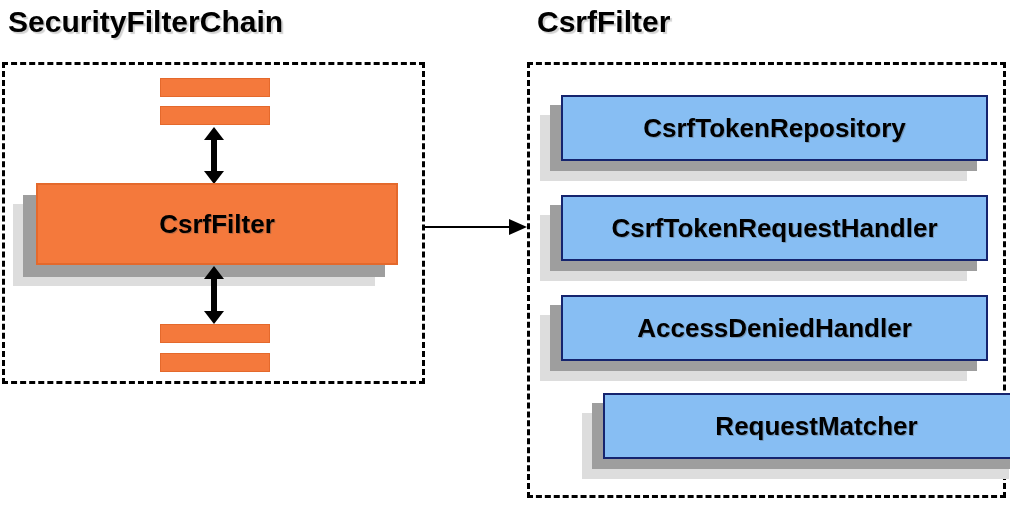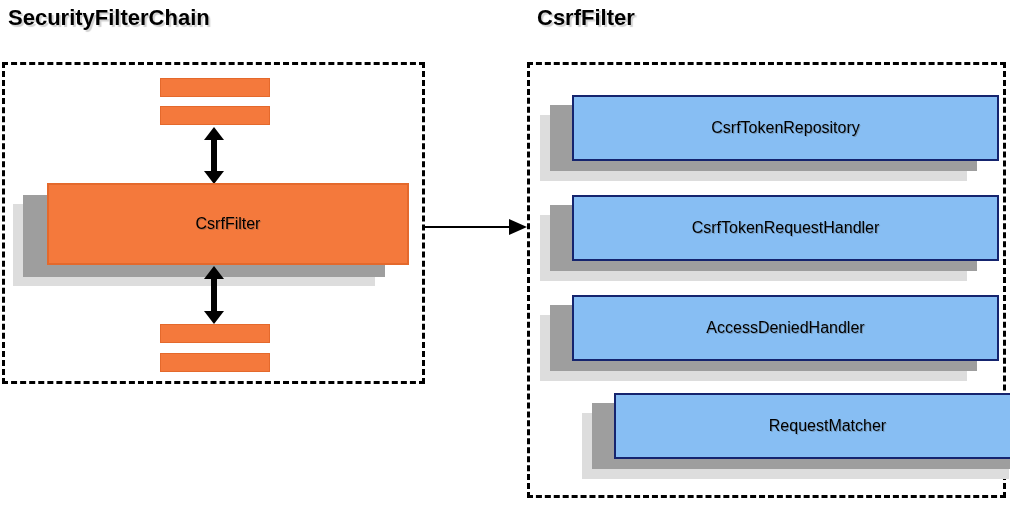--- a/index.html
+++ b/index.html
@@ -8,21 +8,21 @@
     position: relative;
     width: 1010px;
     height: 505px;
     background: #ffffff;
     font-family: "Liberation Sans", sans-serif;
     color: #000;
     overflow: hidden;
   }
   .title {
     position: absolute;
-    font-size: 22px;
+    font-size: 30px;
     font-weight: bold;
     white-space: nowrap;
     text-shadow: 2px 2px 1px rgba(0,0,0,0.18);
   }
   #title-left  { left: 8px;   top: 5px; }
   #title-right { left: 537px; top: 5px; }
 
   .dashed-group {
     position: absolute;
     border: 3px dashed #000;
@@ -42,26 +42,26 @@
   #bar-2 { left: 155px; top: 41px; }
   #bar-3 { left: 155px; top: 259px; }
   #bar-4 { left: 155px; top: 288px; }
 
   .node { position: absolute; }
   .node-shadow { position: absolute; width: 100%; height: 100%; }
   .node-shadow.light { left: -20px; top: 20px; background: var(--shadow-light, #dddddd); }
   .node-shadow.dark  { left: -10px; top: 10px; background: var(--shadow-dark, #9e9e9e); }
   .node-face {
     position: absolute;
-    left: 12px; top: 0; width: 100%; height: 100%;
+    left: 1px; top: 0; width: 100%; height: 100%;
     display: flex;
     align-items: center;
     justify-content: center;
-    font-weight: normal;
-    font-size: 16px;
+    font-weight: bold;
+    font-size: 26px;
     text-shadow: 1px 1px 0 rgba(80,80,80,0.35);
     white-space: nowrap;
   }
   #csrf-filter-node { left: 30px; top: 118px; width: 362px; height: 82px; }
   #csrf-filter-node .node-shadow.light { left: -22px; top: 21px; }
   #csrf-filter-node .node-shadow.dark  { left: -12px; top: 12px; }
   #csrf-filter-node .node-face {
     background: var(--orange, #f4793c);
     border: 2px solid var(--orange-border, #e4692c);
   }

